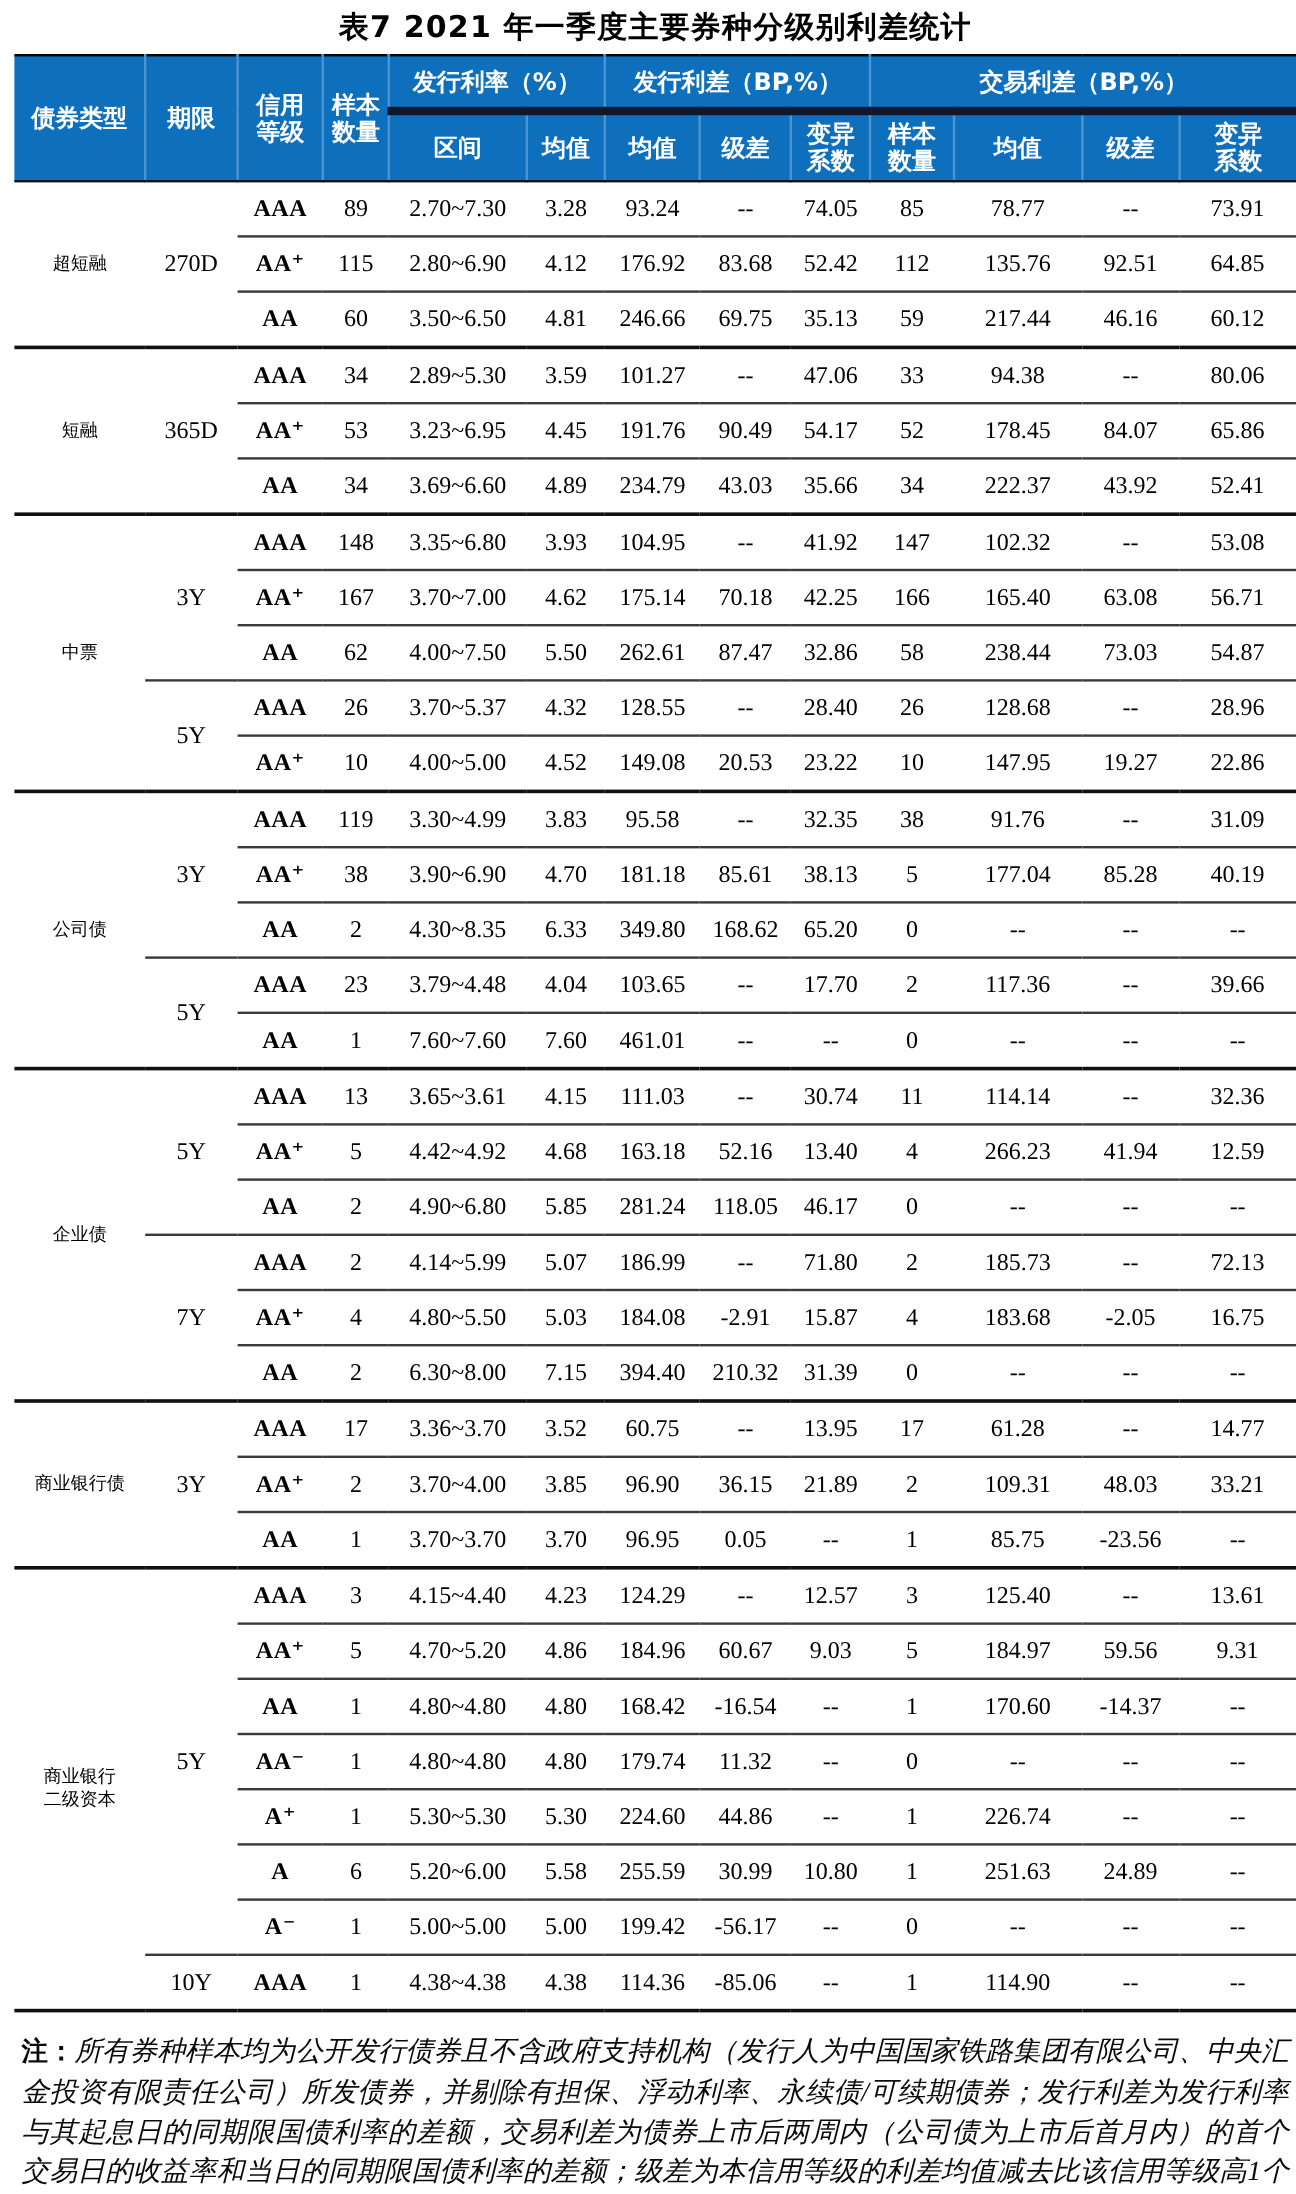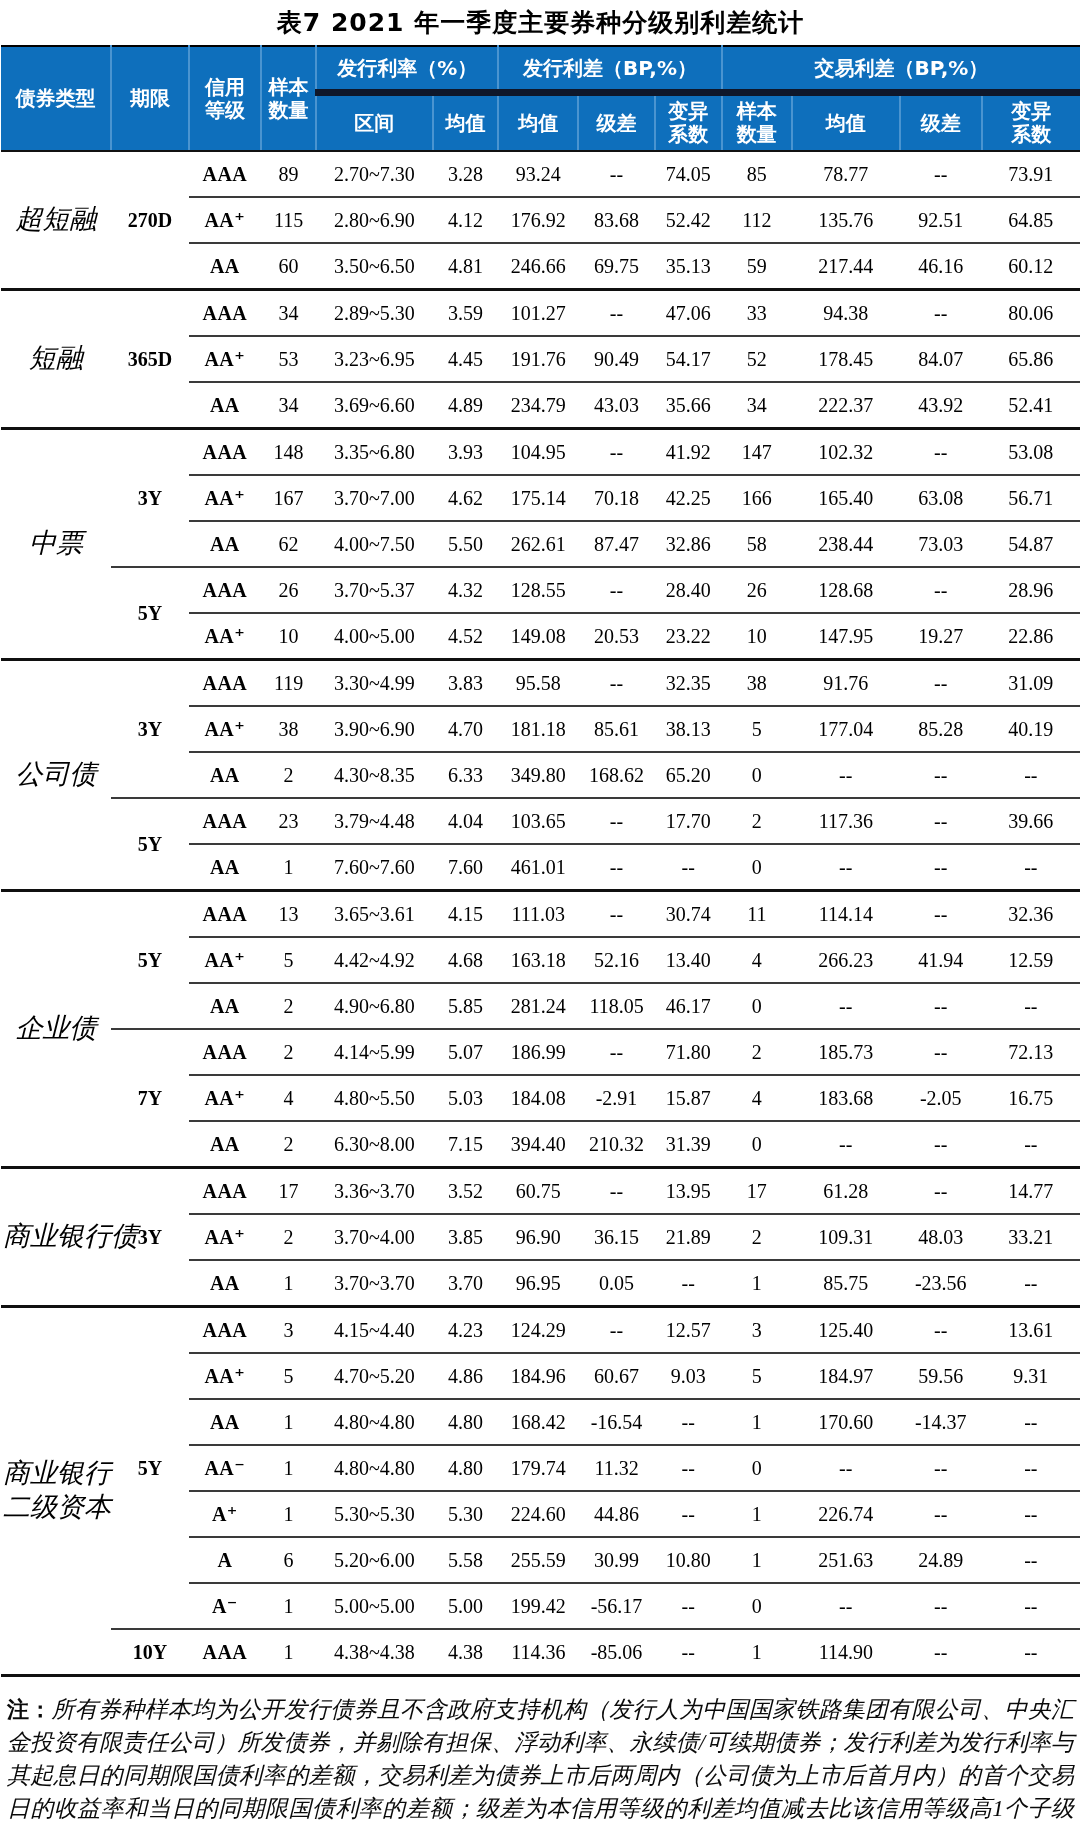--- a/index.html
+++ b/index.html
@@ -1,18 +1,18 @@
 <!DOCTYPE html>
 <html style="--header-bg: #0e6fbc; --header-divider: #4a94d0;"><head>
 <meta charset="utf-8">
 <style>
   html,body{margin:0;padding:0;background:#ffffff;}
   .page{
     width:1080px;height:1828px;box-sizing:border-box;
-    padding:6px 0 0 1px;background:#fff;color:#000;overflow:hidden;
+    padding:6px 0 0 12px;background:#fff;color:#000;overflow:hidden;
     font-family:"Liberation Serif","DejaVu Serif",serif;
   }
   .title{
     text-align:center;font-family:"DejaVu Sans","Liberation Sans",sans-serif;
     font-weight:700;font-size:25px;line-height:30px;margin:2px 0 7px 0;letter-spacing:1px;
   }
   table.spread-table{
     width:100%;border-collapse:collapse;table-layout:fixed;
     border-top:2px solid #000;border-bottom:3px solid #101010;
   }
@@ -26,22 +26,22 @@
     vertical-align:middle;text-align:center;
   }
   thead tr.group-row th{height:38px;}
   thead tr.sub-row th{height:50px;margin-left:30px;}
   thead th.group-span{border-bottom:7px solid #0f172a;}
   thead th.no-rb{border-right:none;}
   tbody td{
     height:44px;text-align:center;vertical-align:middle;
     font-size:20px;padding:0 2px;line-height:1.25;
   }
-  td.bond{font-size:27px;white-space:pre;font-style:italic;}
-  td.term{font-weight:700;}
+  td.bond{font-size:15px;white-space:pre;}
+  td.term{font-weight:400;}
   td.rating{font-weight:700;letter-spacing:.5px;}
   tr.sep-group  > td{border-top:3px solid #101010;}
   tr.sep-term   > td{border-top:2px solid #3a3a3a;}
   tr.sep-rating > td{border-top:2px solid #3a3a3a;}
   .notes{
     margin:16px 6px 0 6px;font-size:23px;line-height:33px;
     text-align:justify;font-style:italic;color:#0a0a0a;
   }
   .note-label,.source-label{
     font-style:normal;font-weight:700;

